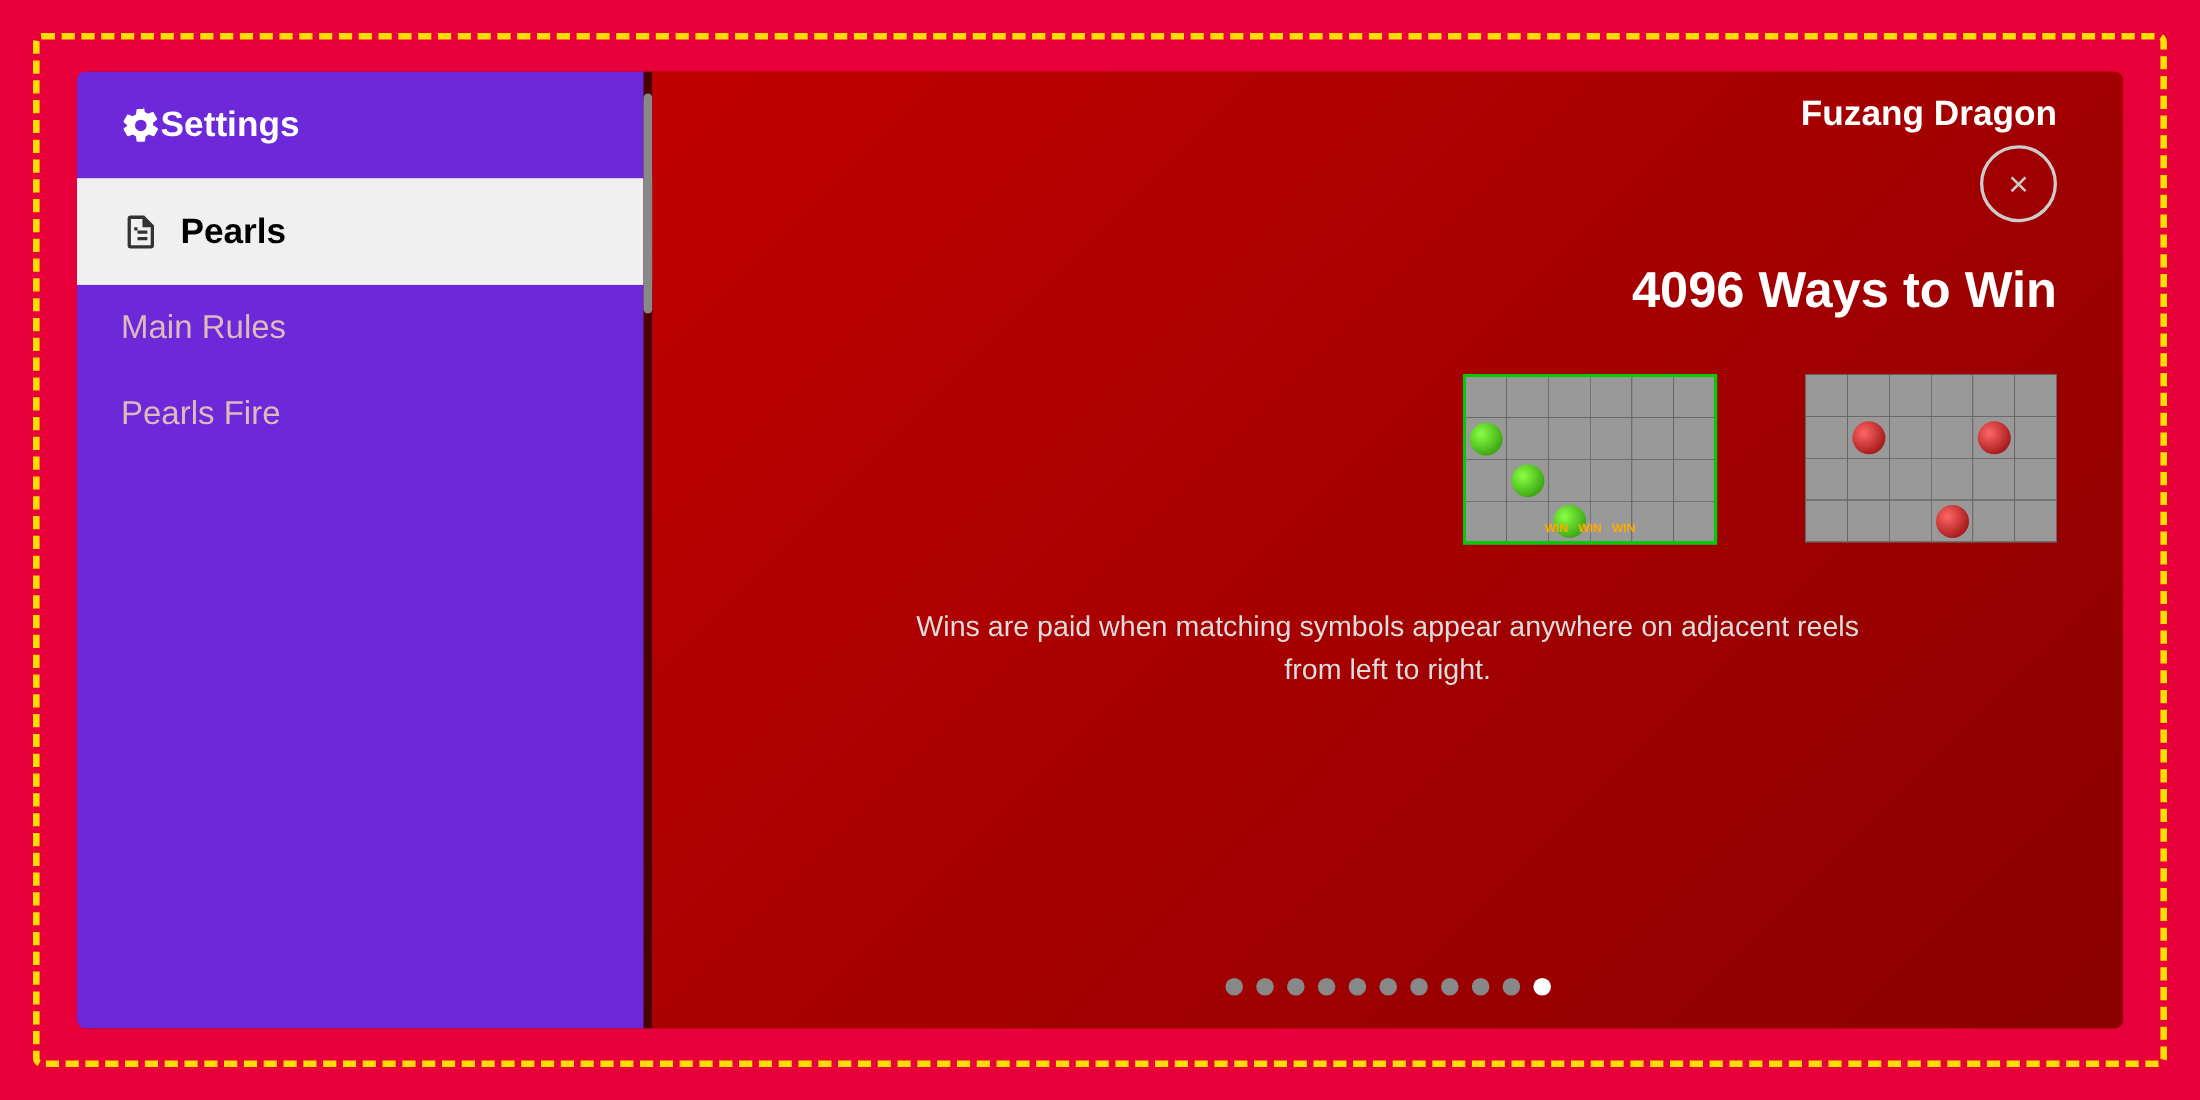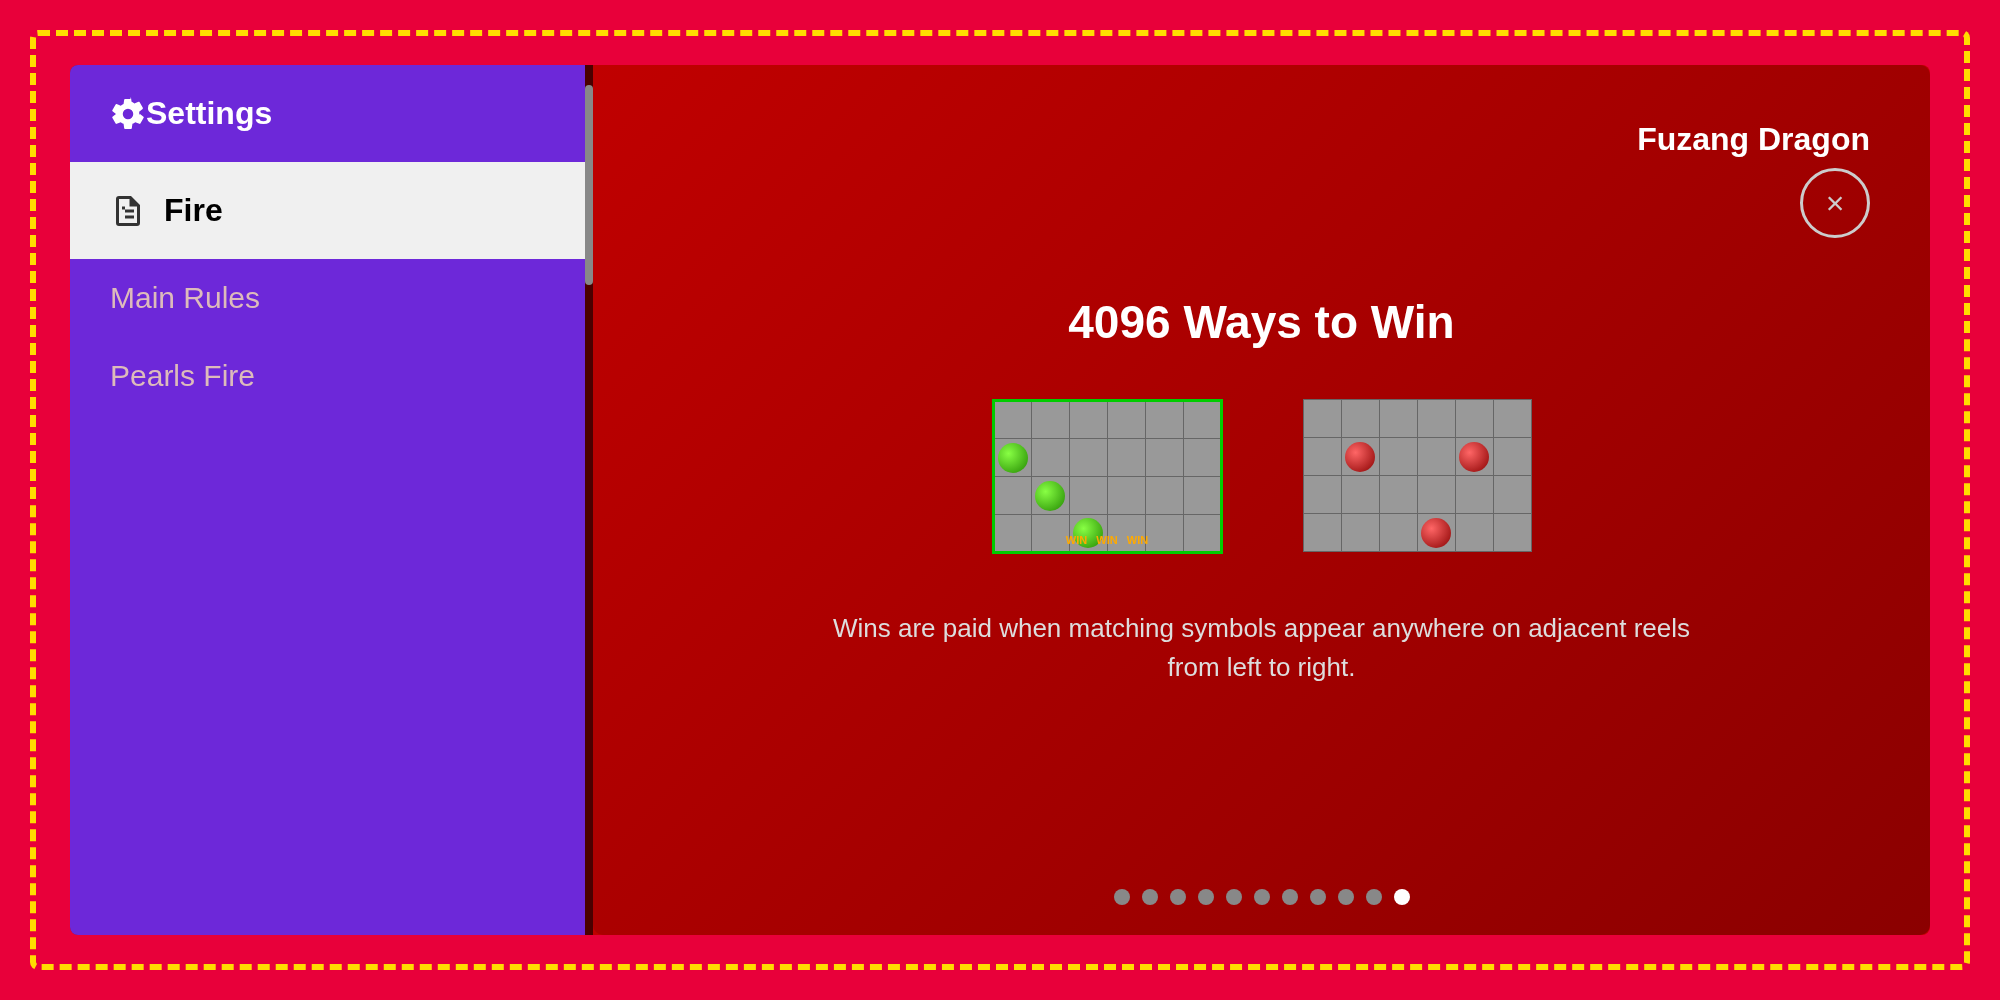--- a/index.html
+++ b/index.html
@@ -100,22 +100,21 @@
       cursor: pointer;
     }
 
     
     .content {
       flex: 1;
       background: linear-gradient(135deg, #c00000 0%, #8b0000 100%);
       display: flex;
       flex-direction: column;
       position: relative;
-      padding: 56px 60px;
-      border-radius: 10px;
+      padding: 20px 60px;
     }
 
     .content-header {
       display: flex;
       justify-content: space-between;
       align-items: flex-start;
       margin-bottom: 30px;
     }
 
     .game-title {
@@ -133,30 +132,30 @@
       background: transparent;
       color: #cccccc;
       font-size: 32px;
       cursor: pointer;
       display: flex;
       align-items: center;
       justify-content: center;
     }
 
     .page-heading {
-      text-align: center;
+      text-align: right;
       font-size: 46px;
       font-weight: bold;
       color: #ffffff;
-      margin: 27px 0 50px 0;
+      margin: 4px 0 50px 0;
     }
 
     .grids-container {
       display: flex;
-      justify-content: center;
+      justify-content: flex-end;
       gap: 80px;
       margin-bottom: 40px;
     }
 
     .grid-wrapper {
       position: relative;
     }
 
     
     .grid-1 {
@@ -274,21 +273,21 @@
         <svg class="gear-svg" viewBox="0 0 24 24" xmlns="http://www.w3.org/2000/svg">
           <path d="M12 15.5A3.5 3.5 0 0 1 8.5 12 3.5 3.5 0 0 1 12 8.5a3.5 3.5 0 0 1 3.5 3.5 3.5 3.5 0 0 1-3.5 3.5m7.43-2.92c.04-.34.07-.68.07-1.08s-.03-.74-.07-1.08l2.33-1.82c.21-.16.27-.46.12-.7l-2.2-3.82c-.15-.23-.44-.31-.68-.23l-2.75 1.1c-.57-.44-1.18-.81-1.86-1.09l-.42-2.93A.553.553 0 0 0 14 2h-4c-.27 0-.5.19-.54.45l-.42 2.93c-.68.28-1.29.65-1.86 1.09L4.43 5.38a.538.538 0 0 0-.68.23L1.55 9.43c-.14.24-.08.54.12.7L3.99 12 1.67 13.82c-.2.16-.26.46-.12.7l2.2 3.82c.15.23.44.31.68.23l2.75-1.1c.57.44 1.18.81 1.86 1.09l.42 2.93c.04.26.27.45.54.45h4c.27 0 .5-.19.54-.45l.42-2.93c.68-.28 1.29-.65 1.86-1.09l2.75 1.1c.24.08.53 0 .68-.23l2.2-3.82c.14-.24.08-.54-.12-.7l-2.33-1.82z"></path>
         </svg>
         <span class="settings-label">Settings</span>
       </div>
 
       <div class="sidebar-item rules-item">
         <svg class="rules-svg" viewBox="0 0 24 24" xmlns="http://www.w3.org/2000/svg">
           <path d="M14 2H6a2 2 0 0 0-2 2v16a2 2 0 0 0 2 2h12a2 2 0 0 0 2-2V8l-6-6m4 18H6V4h7v5h5v11m-8-3v-2h6v2h-6m0-4v-2h6v2h-6m-2-4H8v2h2v-2z"></path>
         </svg>
-        <span class="rules-label">Fire</span>
+        <span class="rules-label">Pearls</span>
       </div>
 
       <div class="sub-item">
         <span>Main Rules</span>
       </div>
       <div class="sub-item">
         <span>Pearls Fire</span>
       </div>
 
       <div class="sidebar-scrollbar">

